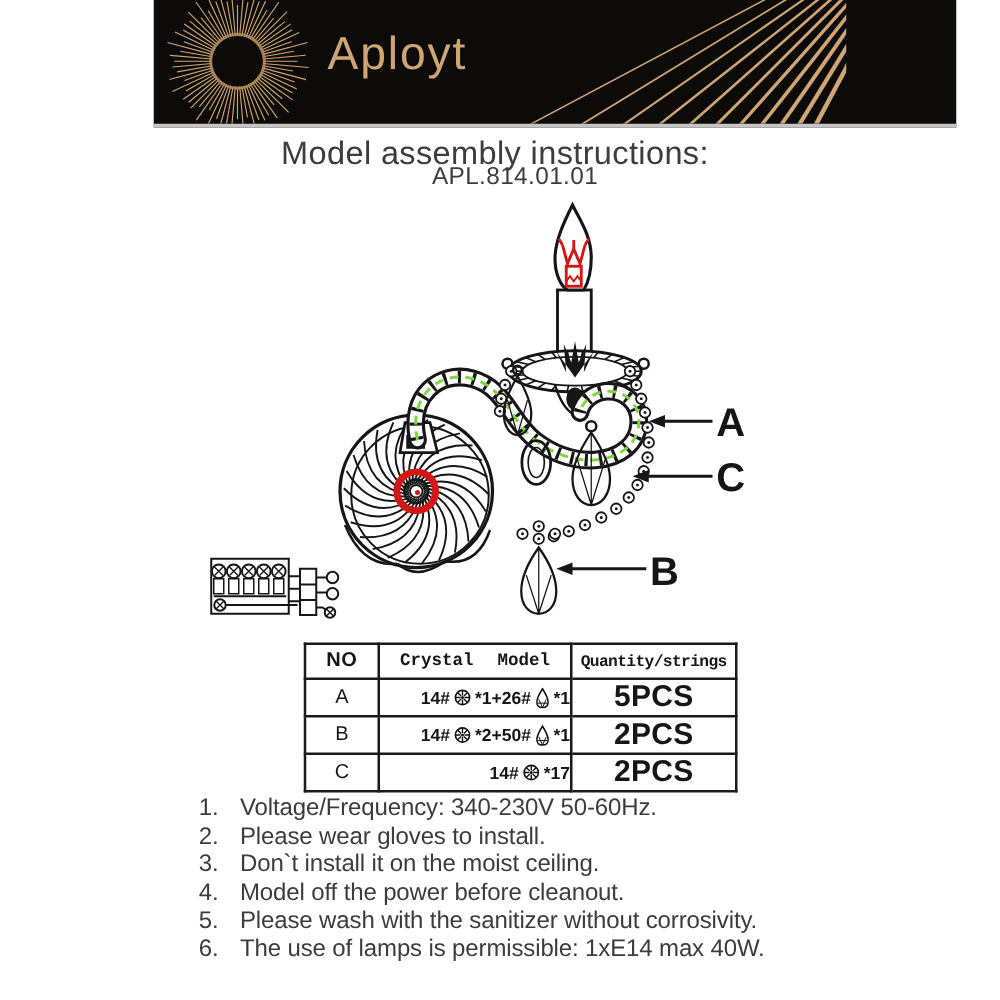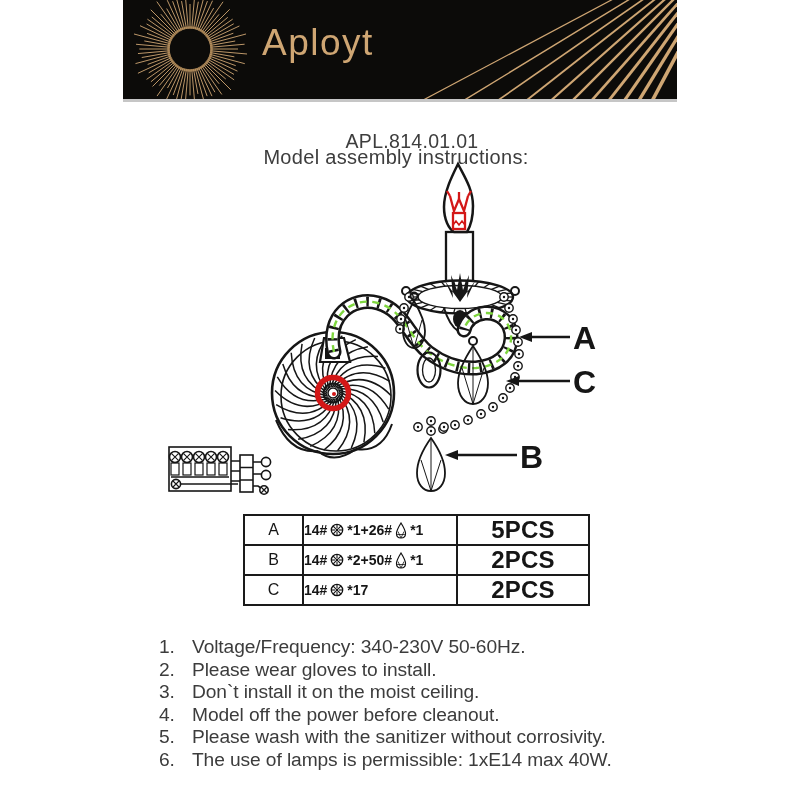--- a/index.html
+++ b/index.html
@@ -1,48 +1,48 @@
 <!DOCTYPE html>
 <html><head>
 <meta charset="utf-8">
 <style>
   html,body{margin:0;padding:0;}
   body{width:800px;height:800px;background:#ffffff;position:relative;overflow:hidden;
        font-family:"Liberation Sans",sans-serif;color:#161616;}
   .page{position:absolute;inset:0;background:#fff;}
 
   
-  .banner{position:absolute;left:123px;top:0;width:554px;height:99px;background:#0c0b09;
+  .banner{position:absolute;left:123px;top:0;width:642px;height:99px;background:#0c0b09;
           overflow:hidden;border-bottom:3px solid #c6c6c6;}
   .brand{position:absolute;left:139px;top:24px;color:#cfa673;font-size:37px;font-weight:400;
          letter-spacing:1.5px;line-height:1;}
   .banner svg{position:absolute;left:0;top:0;}
 
   
   .title-line1{position:absolute;left:0;top:107px;width:792px;text-align:center;
-               font-size:20px;font-weight:500;color:#3d3d3d;letter-spacing:.3px;margin-top:39px;}
+               font-size:26px;font-weight:500;color:#3d3d3d;letter-spacing:.3px;}
   .title-line2{position:absolute;left:0;top:130px;width:800px;text-align:center;
                font-size:19.5px;font-weight:500;color:#3d3d3d;letter-spacing:.3px;padding-left:12px;}
 
   
   .drawing{position:absolute;left:0;top:150px;width:800px;height:362px;}
 
   
   table.parts{position:absolute;left:243px;top:514px;border-collapse:collapse;
               table-layout:fixed;}
   table.parts td,table.parts th{border:2px solid #1a1a1a;padding:0;text-align:center;
               vertical-align:middle;}
   col.c-no{width:59px;}col.c-crystal{width:154px;}col.c-qty{width:132px;}
   tr.hdr{height:28px;}tr.row{height:25px;}
   .th-no{font-size:16px;font-weight:700;letter-spacing:.5px;}
   .th-crystal{font-family:"Liberation Mono",monospace;font-size:14px;font-weight:700;
               display:flex;justify-content:space-between;padding:0 16px;align-items:center;height:24px;}
   .th-qty{font-family:"Liberation Mono",monospace;font-size:13px;font-weight:700;letter-spacing:-0.5px;}
   .td-no{font-size:16px;font-weight:400;}
-  .crystal-cell{display:flex;align-items:center;justify-content:flex-start;gap:3px;
+  .crystal-cell{display:flex;align-items:center;justify-content:flex-end;gap:3px;
                 font-size:14px;font-weight:700;height:21px;}
   .td-qty{font-size:24px;font-weight:700;letter-spacing:.2px;}
   .crystal-cell svg{display:block;}
 
   
   .instructions{position:absolute;left:159px;top:636px;width:520px;}
   .instr-item{display:flex;font-size:19.2px;line-height:22.6px;color:#3c3c3c;letter-spacing:-0.1px;}
   .instr-num{width:33px;flex:0 0 33px;}
   .instr-text{flex:1;}
 </style>
@@ -431,20 +431,30 @@
     </g>
   </svg>
 
   <table class="parts">
     <colgroup>
         <col class="c-no">
         <col class="c-crystal">
         <col class="c-qty">
       </colgroup>
     <tbody>
+        <tr class="hdr">
+      <th><span class="th-no">NO</span></th>
+      <th>
+            <div class="th-crystal">
+            <span>Crystal</span>
+            <span>Model</span>
+          </div>
+          </th>
+      <th><span class="th-qty">Quantity/strings</span></th>
+    </tr>
     <tr class="row">
       <td class="td-no">A</td>
       <td>
             <div class="crystal-cell">
         <span>14#</span>
         <svg width="14" height="14" viewBox="0 0 14 14" class="bead">
                 <circle cx="7" cy="7" r="5.7" fill="none" stroke="#111" stroke-width="1.3"></circle>
                 <line x1="8.6" y1="7" x2="12.4" y2="7" stroke="#111" stroke-width="1.1"></line>
                 <line x1="8.131370849898476" y1="8.131370849898476" x2="10.818376618407356" y2="10.818376618407356" stroke="#111" stroke-width="1.1"></line>
                 <line x1="7" y1="8.6" x2="7" y2="12.4" stroke="#111" stroke-width="1.1"></line>

